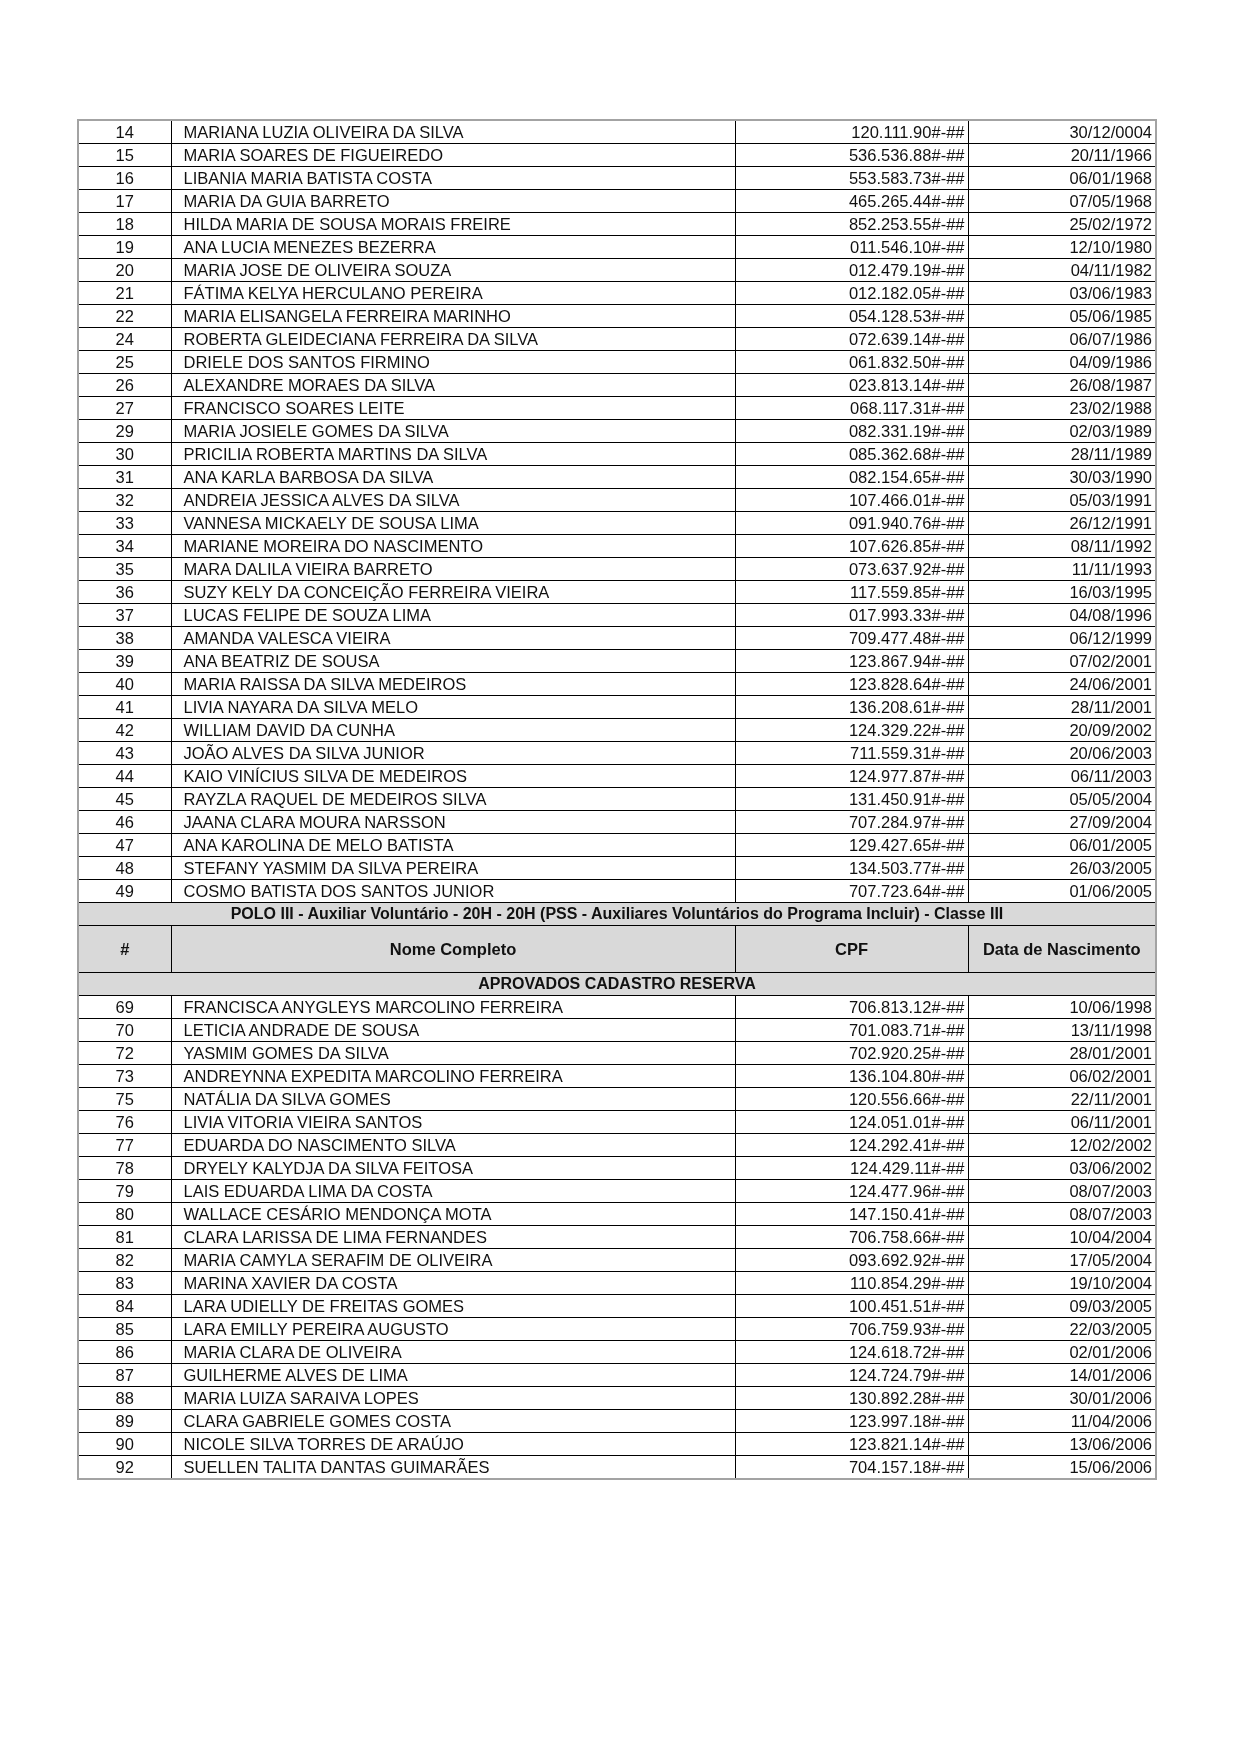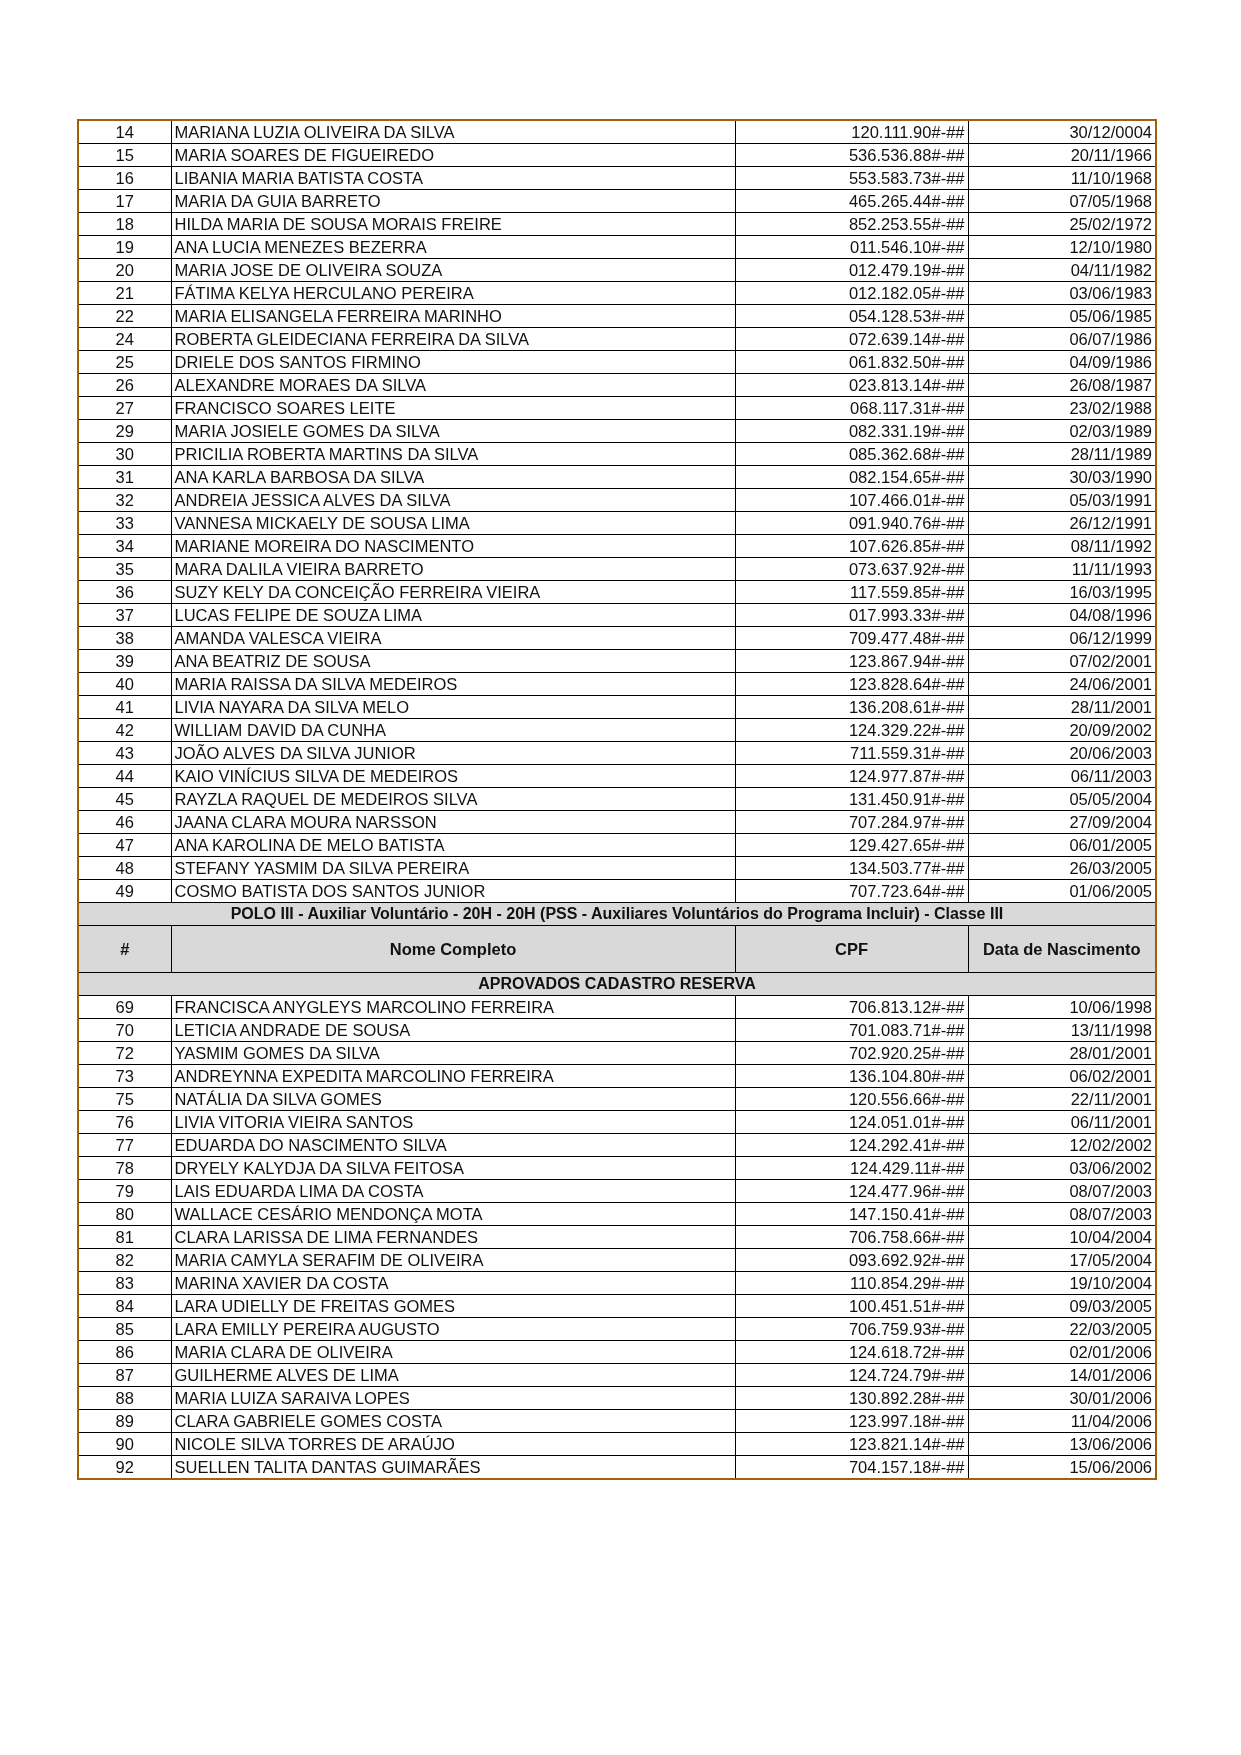--- a/index.html
+++ b/index.html
@@ -5,26 +5,26 @@
   html, body { margin: 0; padding: 0; background: #ffffff; }
   body { width: 1241px; height: 1755px; position: relative; font-family: "Liberation Sans", sans-serif; color: #111; }
   .sheet { position: absolute; left: 77px; top: 119px; width: 1078px; }
   table { border-collapse: collapse; width: 1078px; table-layout: fixed; }
   col.c-num { width: 93px; }
   col.c-name { width: 564px; }
   col.c-cpf { width: 233px; }
   col.c-date { width: 188px; }
   td, th { border: 1.5px solid #000; padding: 0 4px; height: 22px; line-height: 22px; font-size: 16.5px; white-space: nowrap; overflow: hidden; }
   td.num { text-align: center; }
-  td.name { text-align: left; padding-left: 3px; }
+  td.name { text-align: left; padding-left: 12px; }
   td.cpf, td.date { text-align: right; padding-right: 3px; }
   tr.band td { background: #d9d9d9; text-align: center; font-weight: bold; font-size: 16px; height: 22px; }
   tr.hdr th { background: #d9d9d9; font-weight: bold; font-size: 16.5px; height: 46px; text-align: center; }
   tr.band.polo td { border-right: 1.5px solid #000; margin-left: 13px; }
-  table { border: 2px solid #a16207; }
+  table { border: 2px solid #a3a3a3; }
 </style>
 </head>
 <body>
 
 <div class="sheet">
   <table>
     <colgroup>
       <col class="c-num">
         <col class="c-name">
         <col class="c-cpf">
@@ -40,21 +40,21 @@
         <tr>
           <td class="num">15</td>
           <td class="name">MARIA SOARES DE FIGUEIREDO</td>
           <td class="cpf">536.536.88#-##</td>
           <td class="date">20/11/1966</td>
         </tr>
         <tr>
           <td class="num">16</td>
           <td class="name">LIBANIA MARIA BATISTA COSTA</td>
           <td class="cpf">553.583.73#-##</td>
-          <td class="date">11/10/1968</td>
+          <td class="date">06/01/1968</td>
         </tr>
         <tr>
           <td class="num">17</td>
           <td class="name">MARIA DA GUIA BARRETO</td>
           <td class="cpf">465.265.44#-##</td>
           <td class="date">07/05/1968</td>
         </tr>
         <tr>
           <td class="num">18</td>
           <td class="name">HILDA MARIA DE SOUSA MORAIS FREIRE</td>

